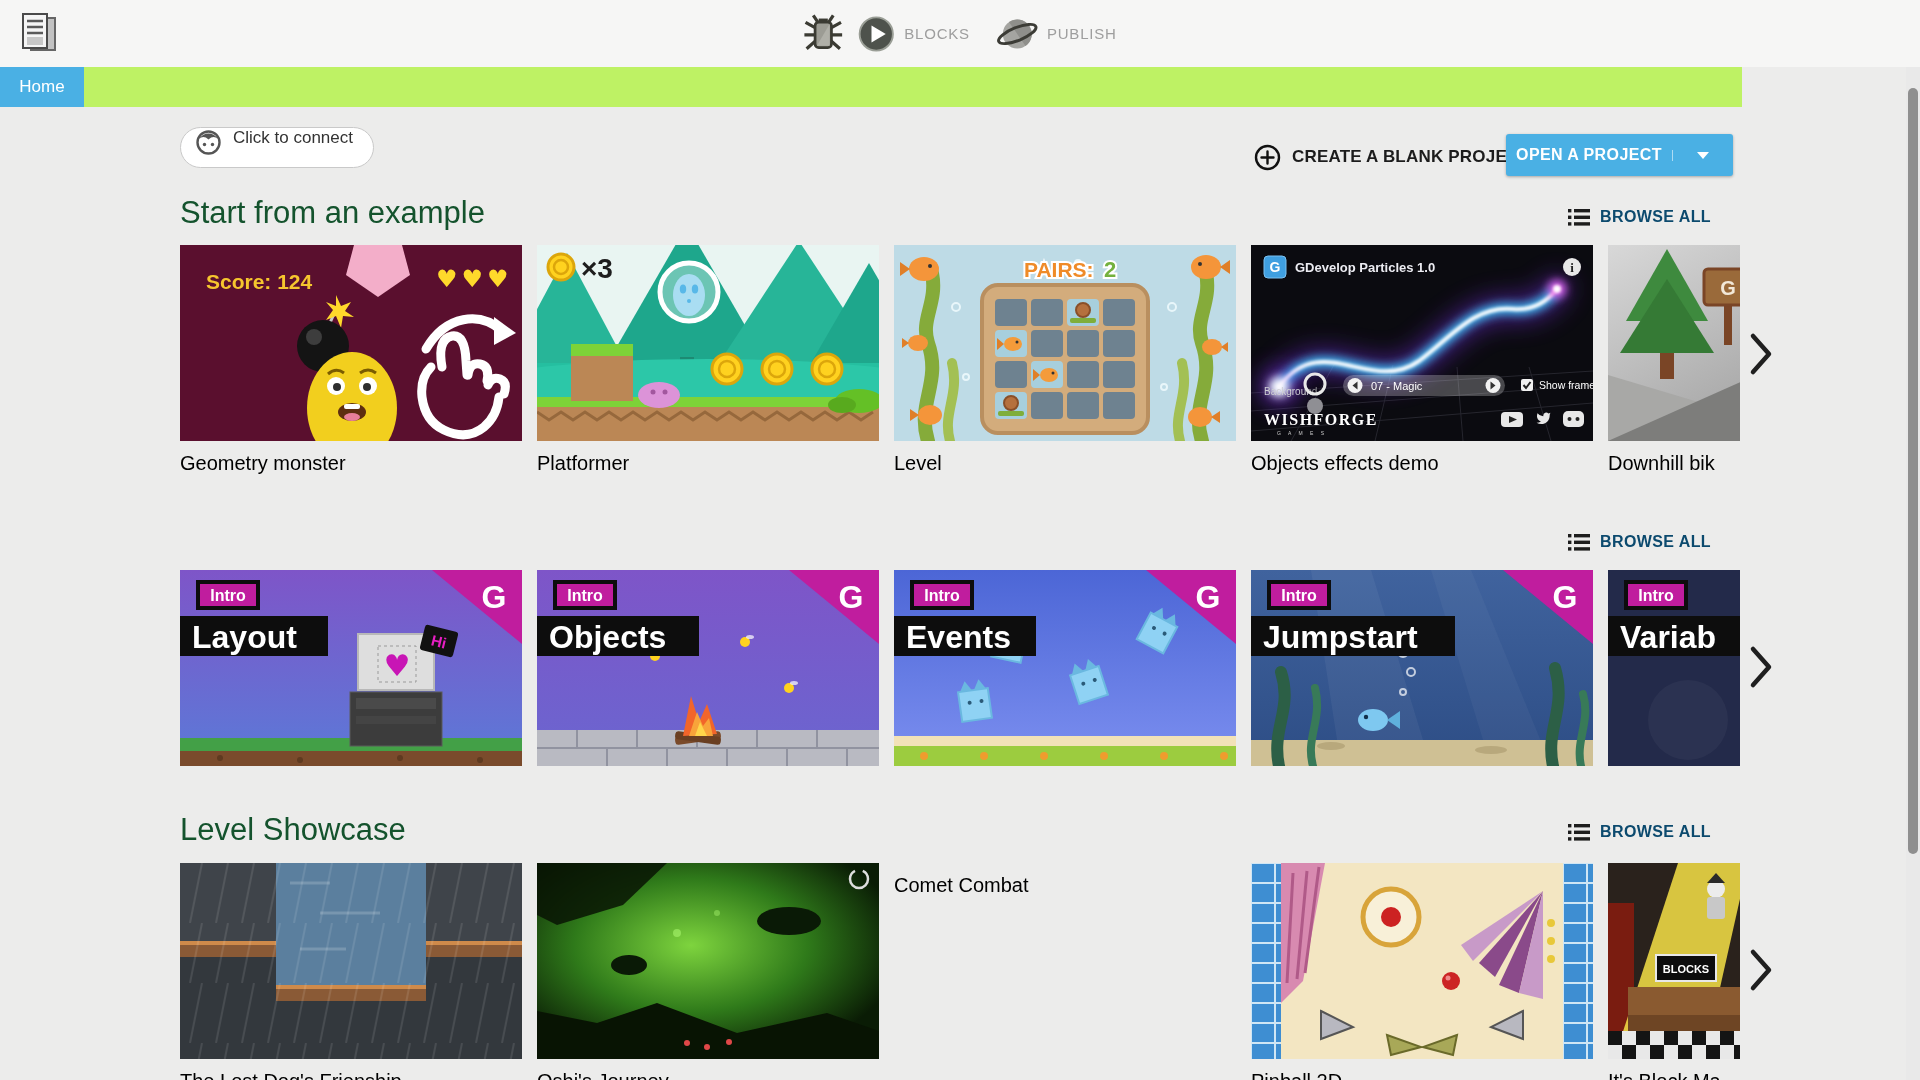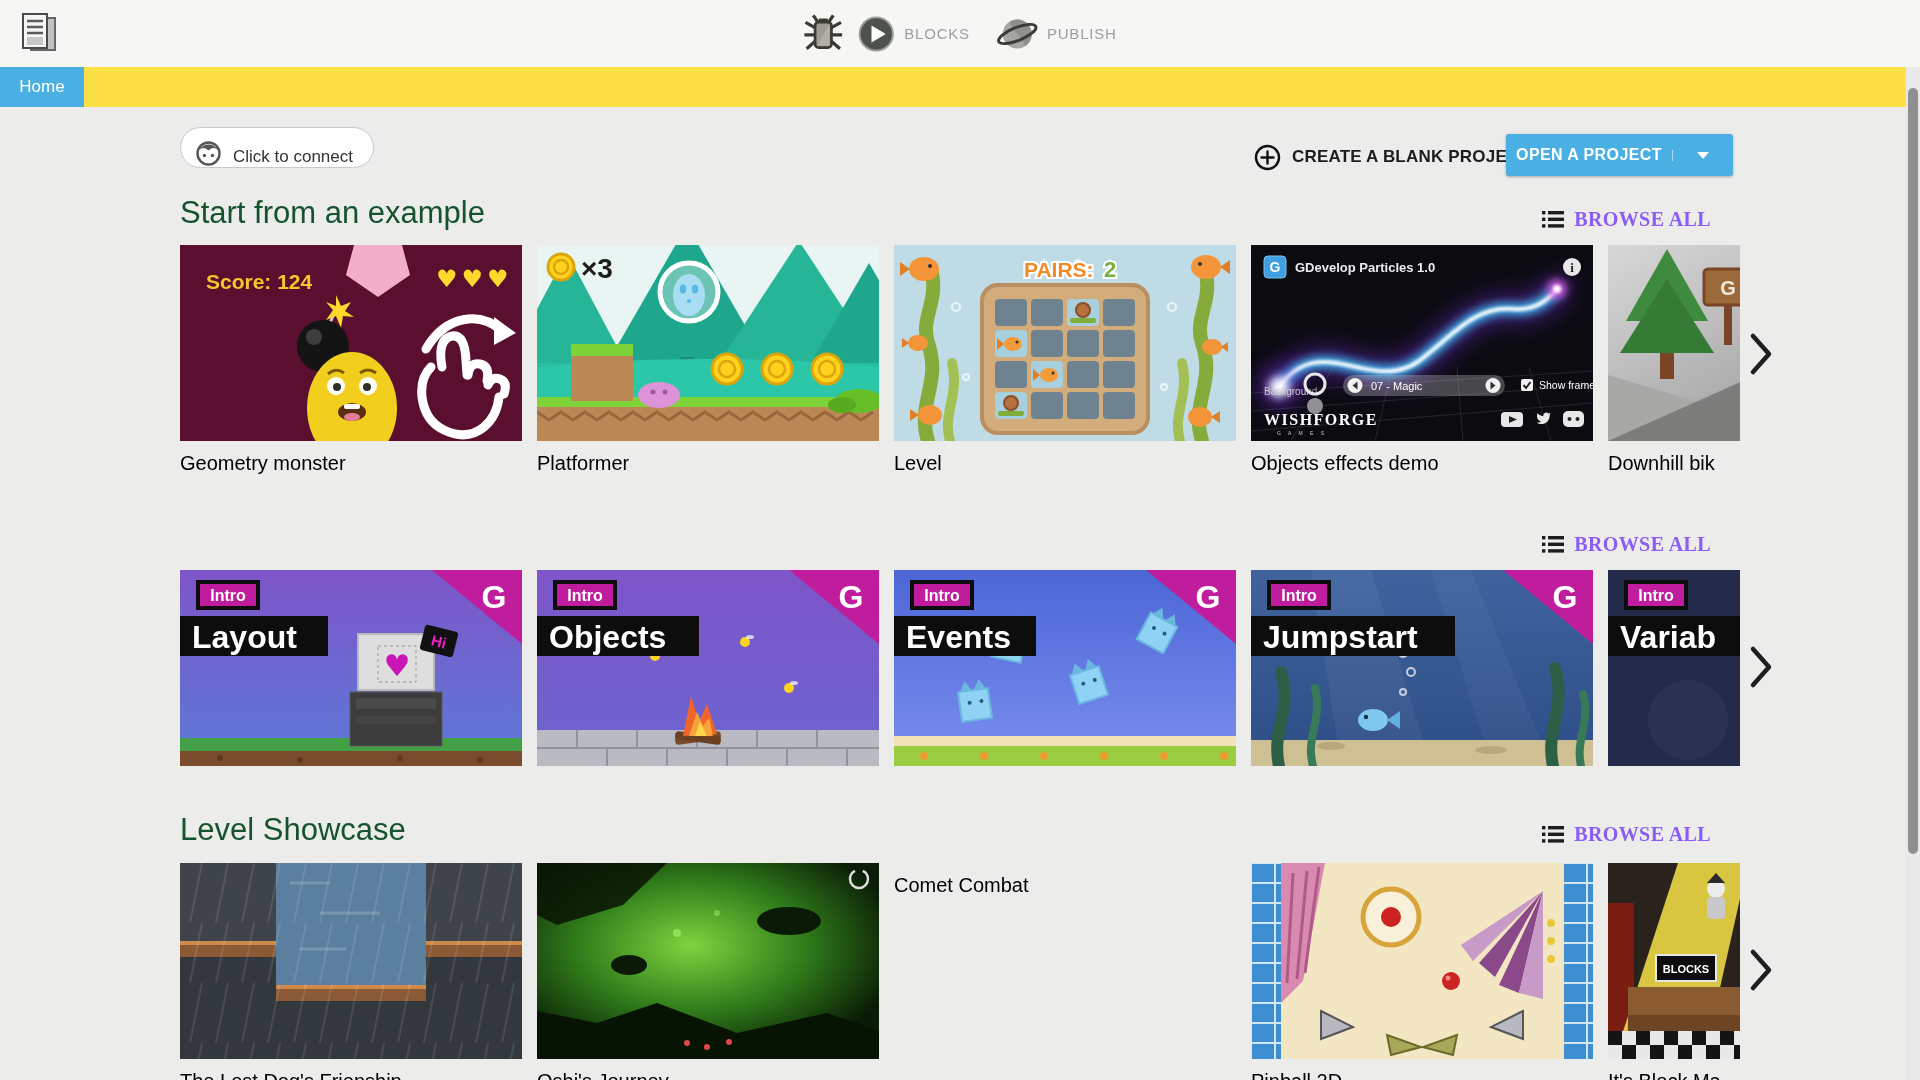--- a/index.html
+++ b/index.html
@@ -6,40 +6,40 @@
     font-family:"Liberation Sans",sans-serif;background:#ececeb;}
   .app{position:absolute;inset:0;}
   
   .topbar{position:absolute;top:0;left:0;width:1920px;height:67px;background:#f6f6f5;}
   .pm-btn{position:absolute;left:14px;top:8px;width:50px;height:50px;border:none;background:none;cursor:pointer;padding:0;}
   .topbar-center{position:absolute;left:50%;top:0;transform:translateX(-50%);height:67px;
     display:flex;align-items:center;gap:14px;}
   .tb-btn{display:flex;align-items:center;gap:9px;border:none;background:none;cursor:pointer;padding:0;}
   .tb-label{font-size:15px;color:#9e9e9e;letter-spacing:.8px;}
   
-  .tabbar{position:absolute;top:67px;left:0;width:1906px;height:40px;background:#fde047;}
+  .tabbar{position:absolute;top:67px;left:0;width:1742px;height:40px;background:#bef264;}
   .tab{position:absolute;left:0;top:0;width:84px;height:40px;background:#4ab0e4;color:#fff;
     font-size:17px;display:flex;align-items:center;justify-content:center;cursor:pointer;}
   
   .page{position:absolute;top:107px;left:0;width:1906px;height:973px;background:#ececeb;overflow:hidden;}
   .connect{position:absolute;left:180px;top:20px;height:41px;width:194px;border-radius:21px;
-    background:#fff;border:1px solid #c9c9c9;display:flex;align-items:flex-end;gap:11px;
+    background:#fff;border:1px solid #c9c9c9;display:flex;align-items:flex-start;gap:11px;
     padding:0 14px;box-sizing:border-box;cursor:pointer;font-size:17px;color:#333;}
   .create-blank{position:absolute;left:1248px;top:32px;height:36px;display:flex;align-items:center;gap:11px;
     border:none;background:none;cursor:pointer;font-size:17px;font-weight:600;color:#1c1c1c;letter-spacing:.2px;}
   .open-project{position:absolute;left:1506px;top:27px;width:227px;height:42px;display:flex;
     background:#4ab0e4;border-radius:3px;box-shadow:0 1px 3px rgba(0,0,0,.3);overflow:hidden;align-items:center;}
   .op-main{width:166px;border:none;background:none;color:#fff;font-size:16px;font-weight:600;
     letter-spacing:.4px;cursor:pointer;font-family:inherit;}
   .op-caret{width:60px;border:none;background:none;border-left:1px solid rgba(255,255,255,.55);
     display:flex;align-items:center;justify-content:center;cursor:pointer;}
   .sec-title{position:absolute;left:180px;margin:0;font-size:31px;font-weight:400;color:#14532d;}
   .sec1-title{top:88px}.sec2-title{top:413px}.sec3-title{top:705px}
   .browse{position:absolute;display:flex;align-items:center;gap:10px;border:none;background:none;
-    cursor:pointer;font-size:20px;font-weight:600;color:#8b5cf6;letter-spacing:.4px;font-family:Liberation Serif, serif;}
+    cursor:pointer;font-size:16px;font-weight:600;color:#0c4a6e;letter-spacing:.4px;font-family:Liberation Sans, sans-serif;}
   .browse1{top:100px;right:189px}.browse2{top:425px;right:189px}.browse3{top:715px;right:189px}
   .row{position:absolute;left:180px;width:1560px;height:245px;overflow:hidden;display:flex;gap:15px;}
   .row1{top:138px}.row2{top:463px;height:200px}.row3{top:756px}
   .card{flex:0 0 342px;width:342px;cursor:pointer;}
   .thumb{width:342px;height:196px;overflow:hidden;background:#000;}
   .thumb svg{display:block;}
   .card-title{margin-top:11px;font-size:20px;color:#000000;white-space:nowrap;}
   .next{position:absolute;left:1742px;width:38px;height:48px;border:none;background:none;cursor:pointer;padding:0;}
   .next1{top:224px}.next2{top:537px}.next3{top:840px}
   

